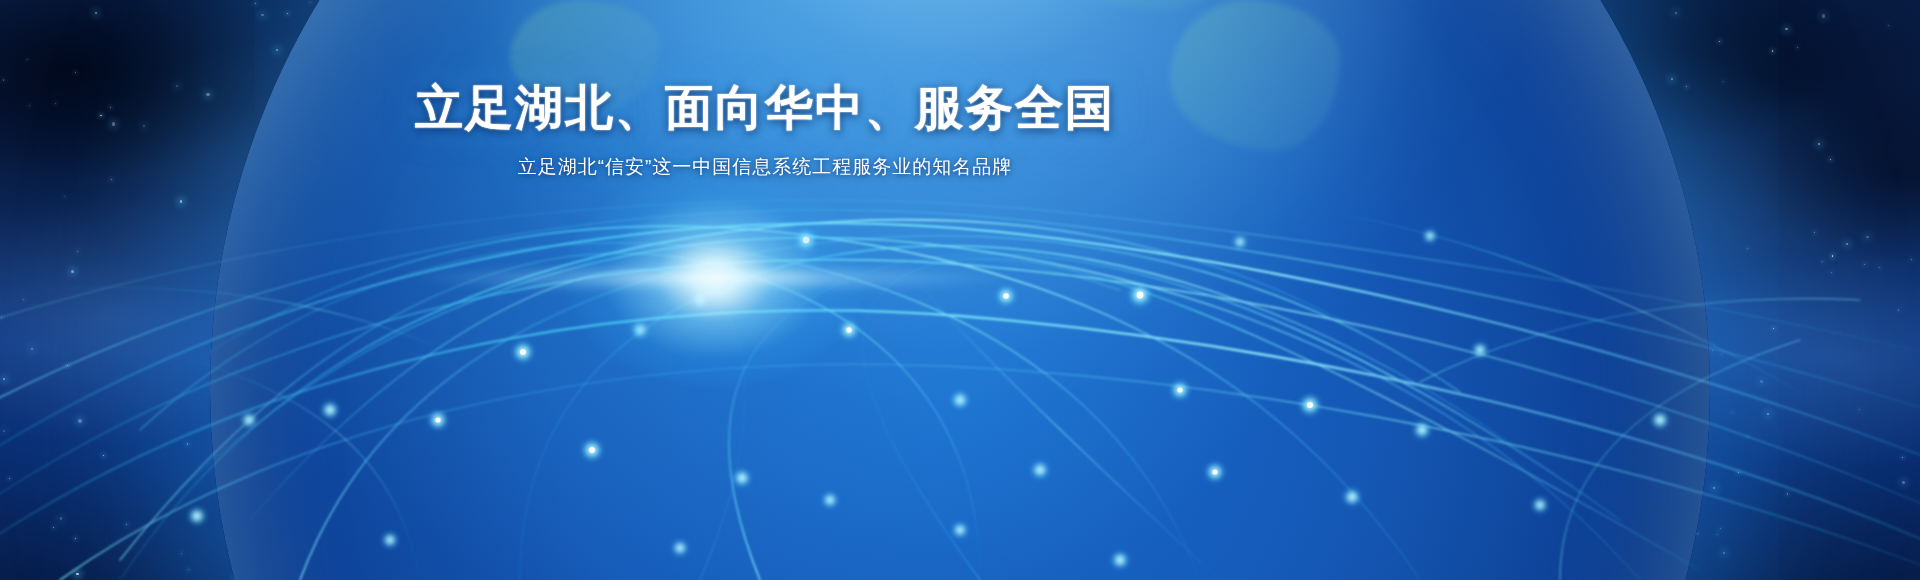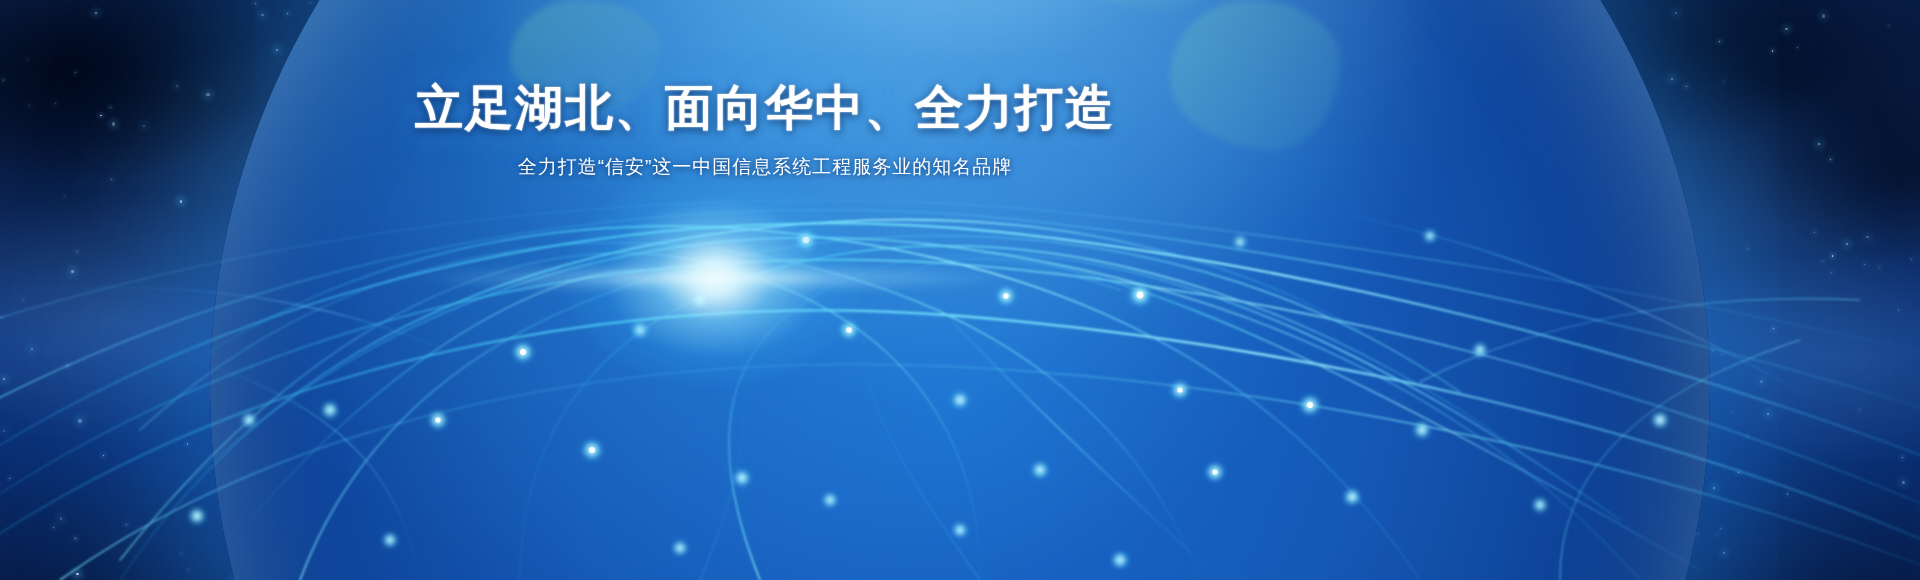--- a/index.html
+++ b/index.html
@@ -525,17 +525,17 @@
         <circle cx="438" cy="420" r="2.6"></circle>
         <circle cx="1215" cy="472" r="2.6"></circle>
         <circle cx="1180" cy="390" r="2.6"></circle>
       </g>
     </g>
   </svg>
 
   <div class="flare"></div>
 
   <div class="copy">
-    <h1 class="headline">立足湖北、面向华中、全力打造</h1>
-    <p class="subline">全力打造“信安”这一中国信息系统工程服务业的知名品牌</p>
+    <h1 class="headline">立足湖北、面向华中、服务全国</h1>
+    <p class="subline">立足湖北“信安”这一中国信息系统工程服务业的知名品牌</p>
   </div>
 
 </div>
 
 </body></html>

